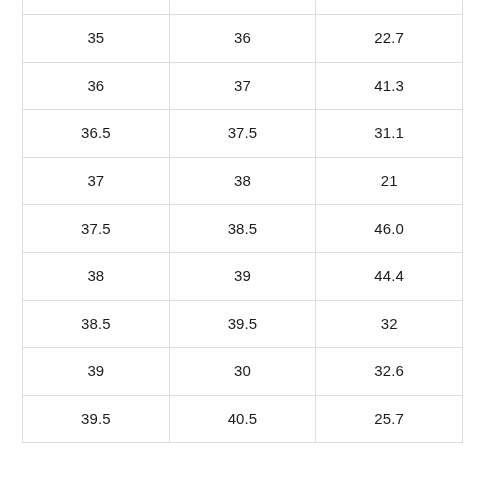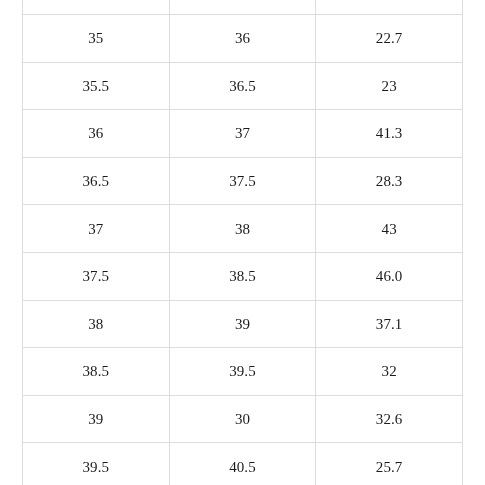--- a/index.html
+++ b/index.html
@@ -39,21 +39,21 @@
 
   table.size-table td {
     height: 47.6px;
     box-sizing: border-box;
     border: 1px solid #dddddd;
     text-align: center;
     vertical-align: middle;
     font-size: 15px;
     line-height: 1.2;
     color: #1b1b1b;
-    font-family: Liberation Serif, serif;
+    font-family: Liberation Sans, sans-serif;
     background: #ffffff;
     letter-spacing: 0.1px;
     padding: 0;
   }
 
   table.size-table tr.partial-row td {
     height: 48px;
     color: transparent;
   }
 </style>
@@ -75,54 +75,49 @@
           <td></td>
           <td></td>
         </tr>
 
         <tr>
           <td>35</td>
           <td>36</td>
           <td>22.7</td>
         </tr>
 
-        <tr>
-          <td>35.5</td>
-          <td>36.5</td>
-          <td>23</td>
-        </tr>
 
         <tr>
           <td>36</td>
           <td>37</td>
           <td>41.3</td>
         </tr>
 
         <tr>
           <td>36.5</td>
           <td>37.5</td>
-          <td>28.3</td>
+          <td>31.1</td>
         </tr>
 
         <tr>
           <td>37</td>
           <td>38</td>
-          <td>43</td>
+          <td>21</td>
         </tr>
 
         <tr>
           <td>37.5</td>
           <td>38.5</td>
           <td>46.0</td>
         </tr>
 
         <tr>
           <td>38</td>
           <td>39</td>
-          <td>37.1</td>
+          <td>44.4</td>
         </tr>
 
         <tr>
           <td>38.5</td>
           <td>39.5</td>
           <td>32</td>
         </tr>
 
         <tr>
           <td>39</td>

